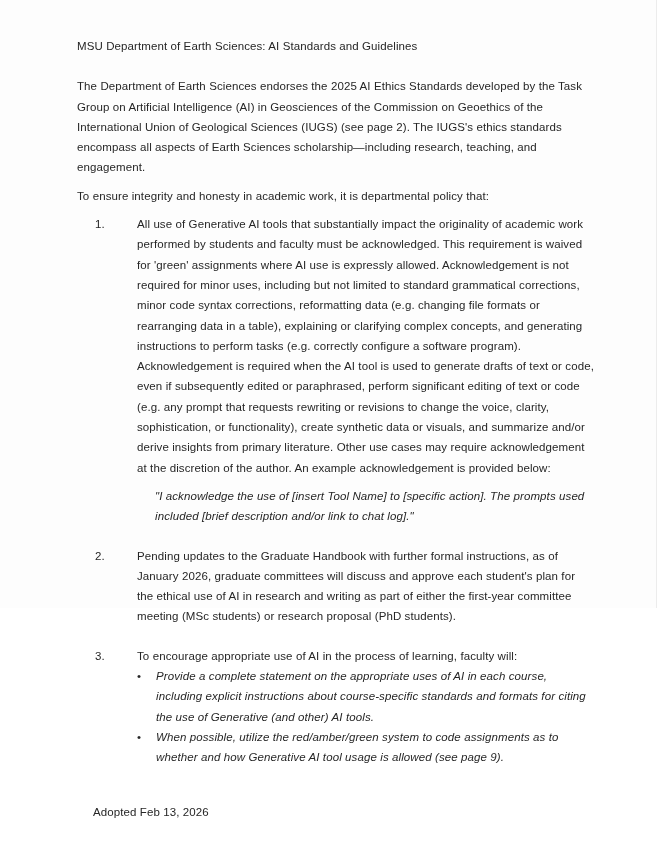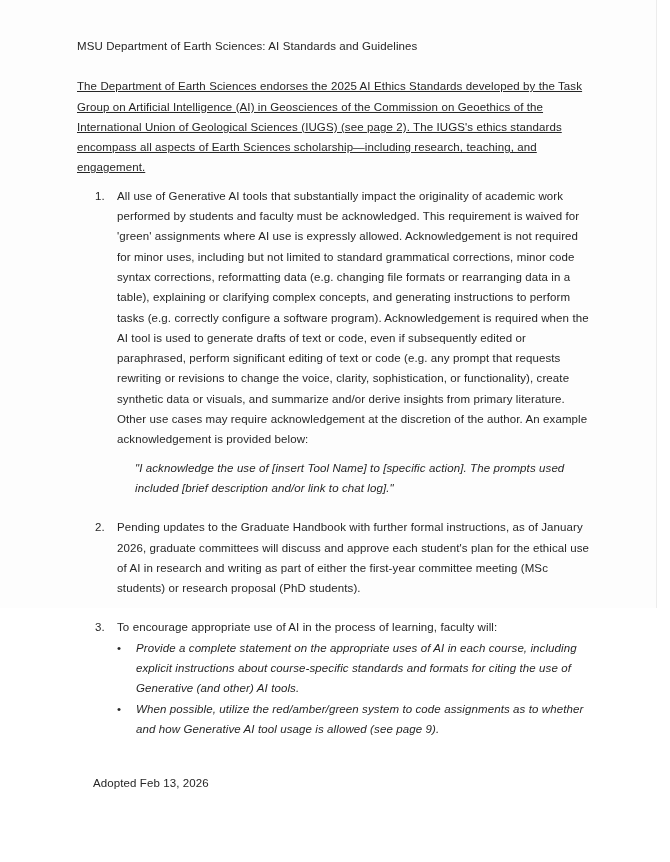--- a/index.html
+++ b/index.html
@@ -25,36 +25,36 @@
     line-height: 20.3px;
     color: #262626;
     letter-spacing: 0.1px;
   }
   .doc-title {
     margin: 0 0 20px 0;
     font-weight: 400;
   }
   .para {
     margin: 0 0 8px 0;
-    text-decoration: underline;
   }
   .olist {
     margin-top: 6px;
   }
   .oitem {
     display: flex;
     margin-bottom: 19px;
   }
   .num {
     flex: 0 0 22px;
     margin-left: 18px;
   }
   .obody {
     flex: 1;
     min-width: 0;
+    margin-left: 20px;
   }
   .itext {
     margin: 0;
   }
   .quote {
     margin: 8px 0 0 18px;
     font-style: italic;
   }
   .blist {
     margin: 0;
@@ -76,20 +76,21 @@
 </style>
 </head>
 <body>
 
 <div class="page">
 
   <div class="doc-title">MSU Department of Earth Sciences: AI Standards and Guidelines</div>
 
   <p class="para">The Department of Earth Sciences endorses the 2025 AI Ethics Standards developed by the Task Group on Artificial Intelligence (AI) in Geosciences of the Commission on Geoethics of the International Union of Geological Sciences (IUGS) (see page 2). The IUGS's ethics standards encompass all aspects of Earth Sciences scholarship—including research, teaching, and engagement.</p>
 
+  <p class="para">To ensure integrity and honesty in academic work, it is departmental policy that:</p>
 
   <div class="olist">
 
     <div class="oitem">
       <span class="num">1.</span>
       <div class="obody">
         <p class="itext">All use of Generative AI tools that substantially impact the originality of academic work performed by students and faculty must be acknowledged. This requirement is waived for 'green' assignments where AI use is expressly allowed. Acknowledgement is not required for minor uses, including but not limited to standard grammatical corrections, minor code syntax corrections, reformatting data (e.g. changing file formats or rearranging data in a table), explaining or clarifying complex concepts, and generating instructions to perform tasks (e.g. correctly configure a software program). Acknowledgement is required when the AI tool is used to generate drafts of text or code, even if subsequently edited or paraphrased, perform significant editing of text or code (e.g. any prompt that requests rewriting or revisions to change the voice, clarity, sophistication, or functionality), create synthetic data or visuals, and summarize and/or derive insights from primary literature. Other use cases may require acknowledgement at the discretion of the author. An example acknowledgement is provided below:</p>
         <p class="quote">"I acknowledge the use of [insert Tool Name] to [specific action]. The prompts used included [brief description and/or link to chat log]."</p>
       </div>
     </div>

